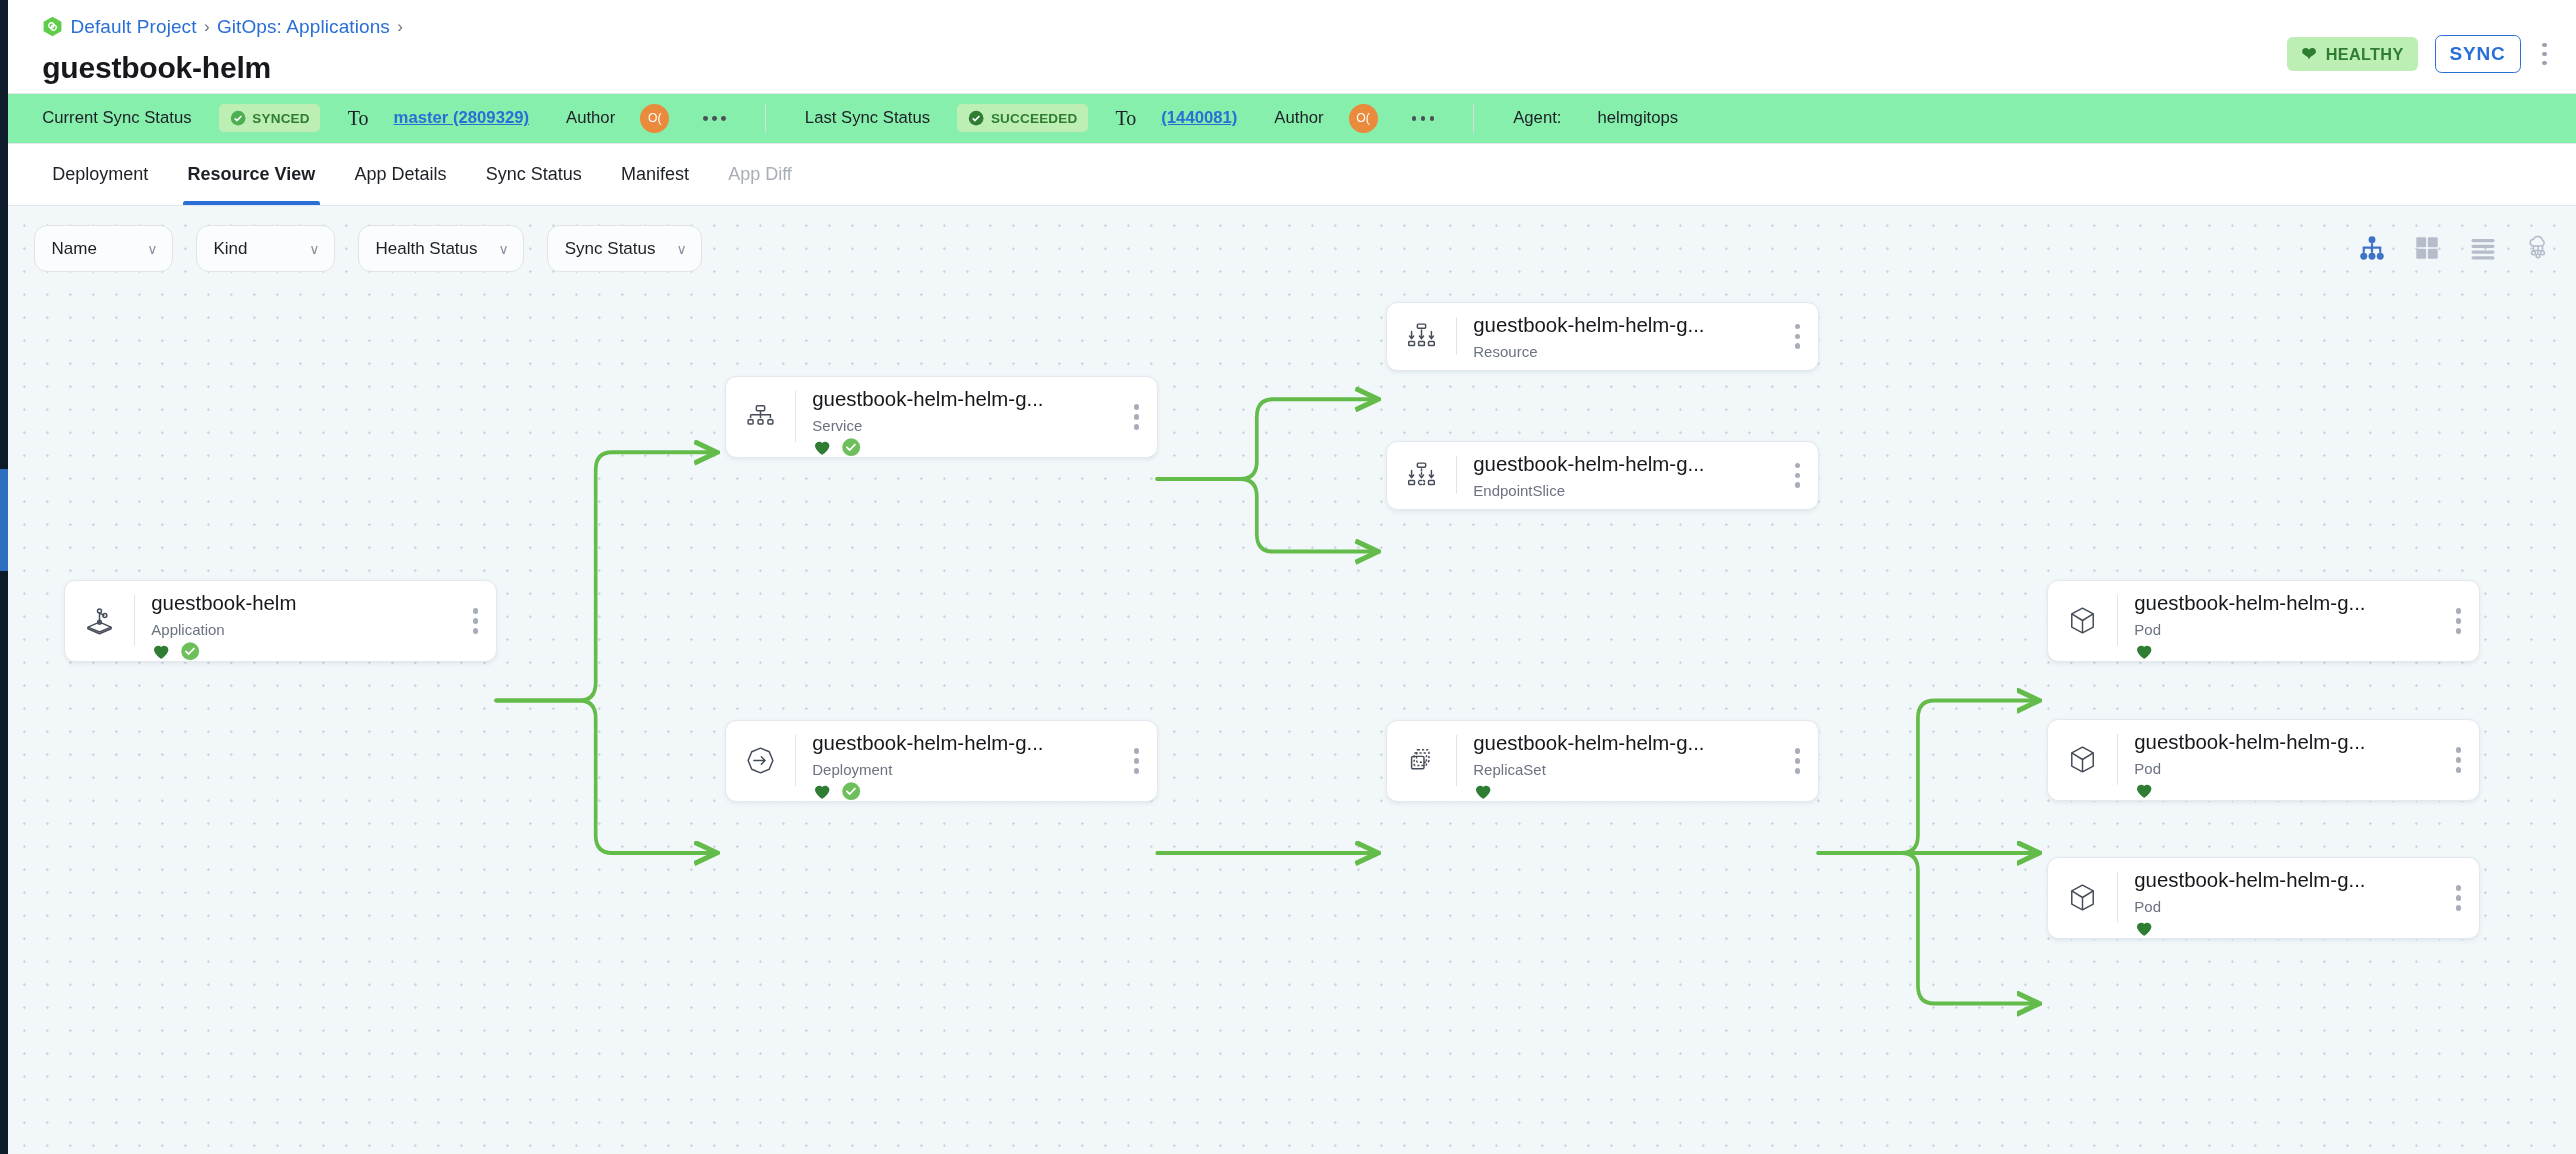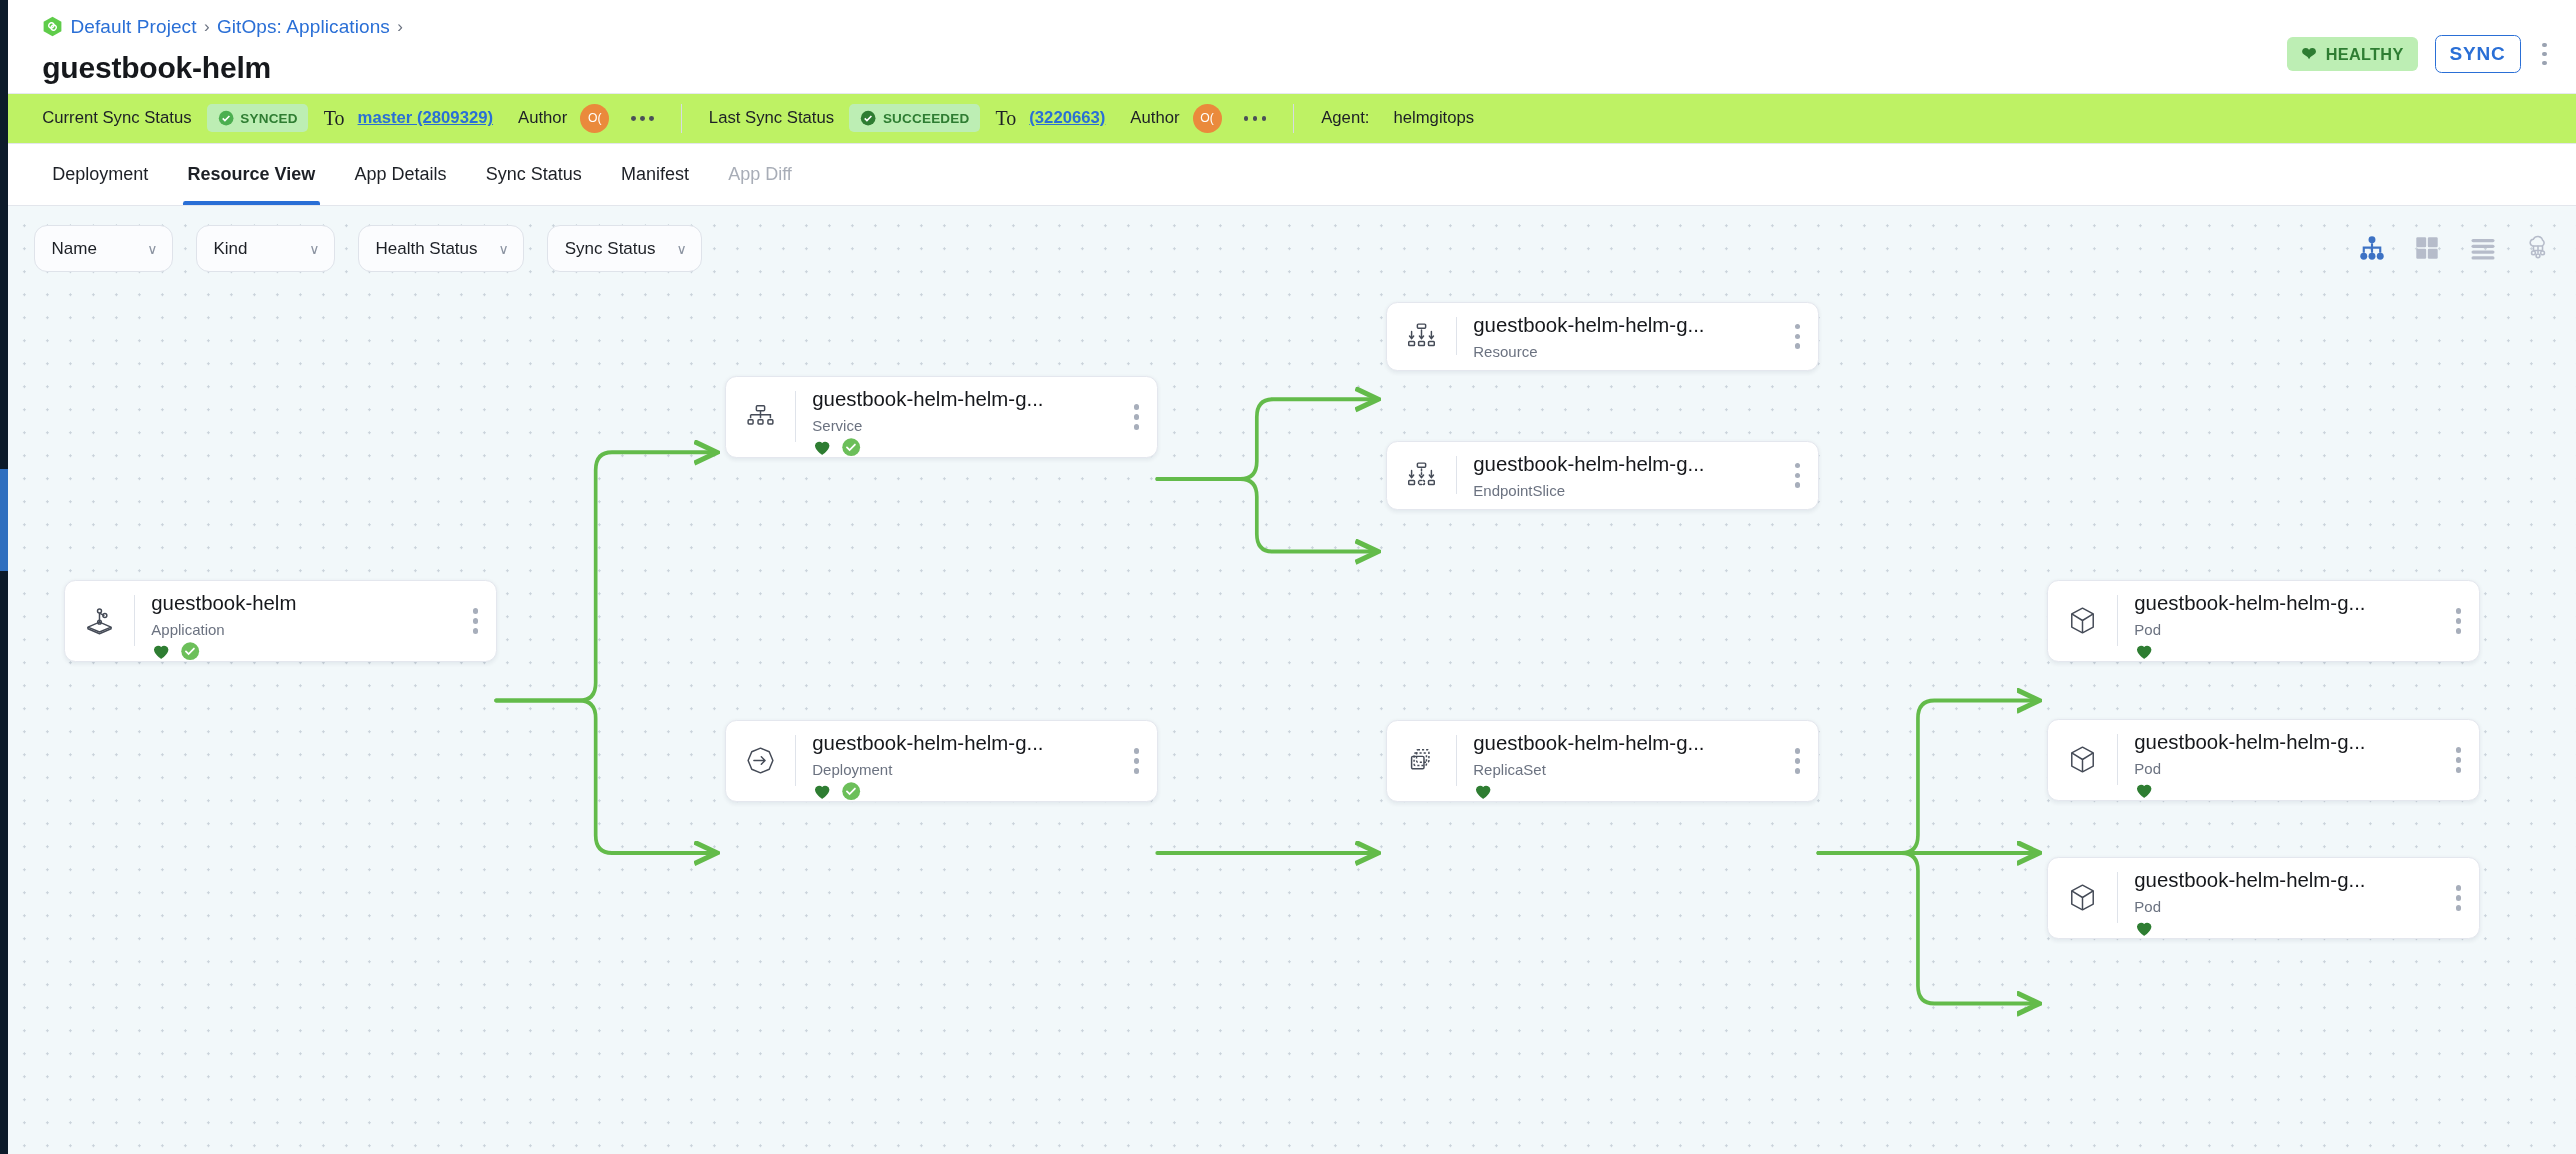--- a/index.html
+++ b/index.html
@@ -51,22 +51,22 @@
     border: 1.3px solid #2a6fd6; color: #2a6fd6; background: #fff; border-radius: 6.5px;
     height: 38px; padding: 0 14px; font-size: 19px; font-weight: bold; letter-spacing: 0.8px;
     display: flex; align-items: center; cursor: pointer;
     font-family: "Liberation Sans", sans-serif;
   }
   .kebab { display: flex; flex-direction: column; gap: 4.1px; padding: 4.9px; cursor: pointer; }
   .kebab i { width: 4.9px; height: 4.9px; border-radius: 50%; background: #9aa2b1; display: block; }
 
   
   .status-strip {
-    background: #bef264; border-top: 0.8px solid #e6e9ef; border-bottom: 0.8px solid #e3e6ec;
-    height: 51px; display: flex; align-items: center; padding: 0 34px; gap: 4px;
+    background: #86efac; border-top: 0.8px solid #e6e9ef; border-bottom: 0.8px solid #e3e6ec;
+    height: 51px; display: flex; align-items: center; padding: 0 34px; gap: 16px;
     flex: 0 0 51px;
   }
   .st-label { font-size: 16.7px; color: #1d2026; }
   .pill {
     background: #bdeeb4; border-radius: 4.9px; height: 28px; display: flex; align-items: center;
     gap: 6.5px; padding: 0 10.6px; margin: 0 11.4px; font-size: 13.5px; font-weight: bold;
     color: #2e7d32; letter-spacing: 0.2px;
   }
   .pill .ok { width: 16.3px; height: 16.3px; flex: 0 0 16.3px; }
   .st-to { font-size: 20px; color: #1d2026; margin-right: 9px; font-family: Liberation Serif, serif; }
@@ -219,21 +219,21 @@
       <span class="pill">
         <span class="ok">
           <svg viewBox="0 0 20 20" width="16.3" height="16.3">
               <circle cx="10" cy="10" r="9" fill="#2e7d32"></circle>
               <path d="M5.8 10.3l2.7 2.7 5.5-5.6" fill="none" stroke="#fff" stroke-width="2"></path>
             </svg>
         </span>
         <span>SUCCEEDED</span>
       </span>
       <span class="st-to">To</span>
-      <a class="st-rev" href="#">(3220663)</a>
+      <a class="st-rev" href="#">(1440081)</a>
       <span class="st-author">Author</span>
       <span class="avatar">O(</span>
       <span class="dots-h">
           <i></i>
           <i></i>
           <i></i>
         </span>
 
       <span class="vsep"></span>
 

